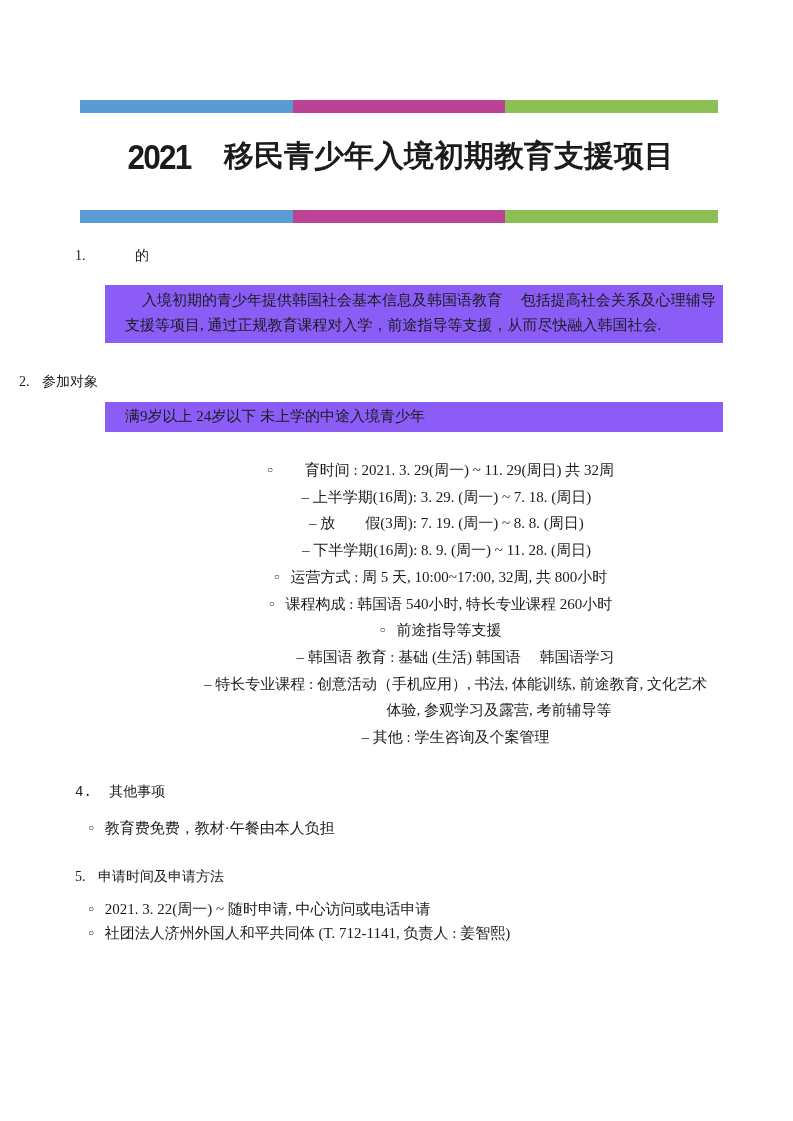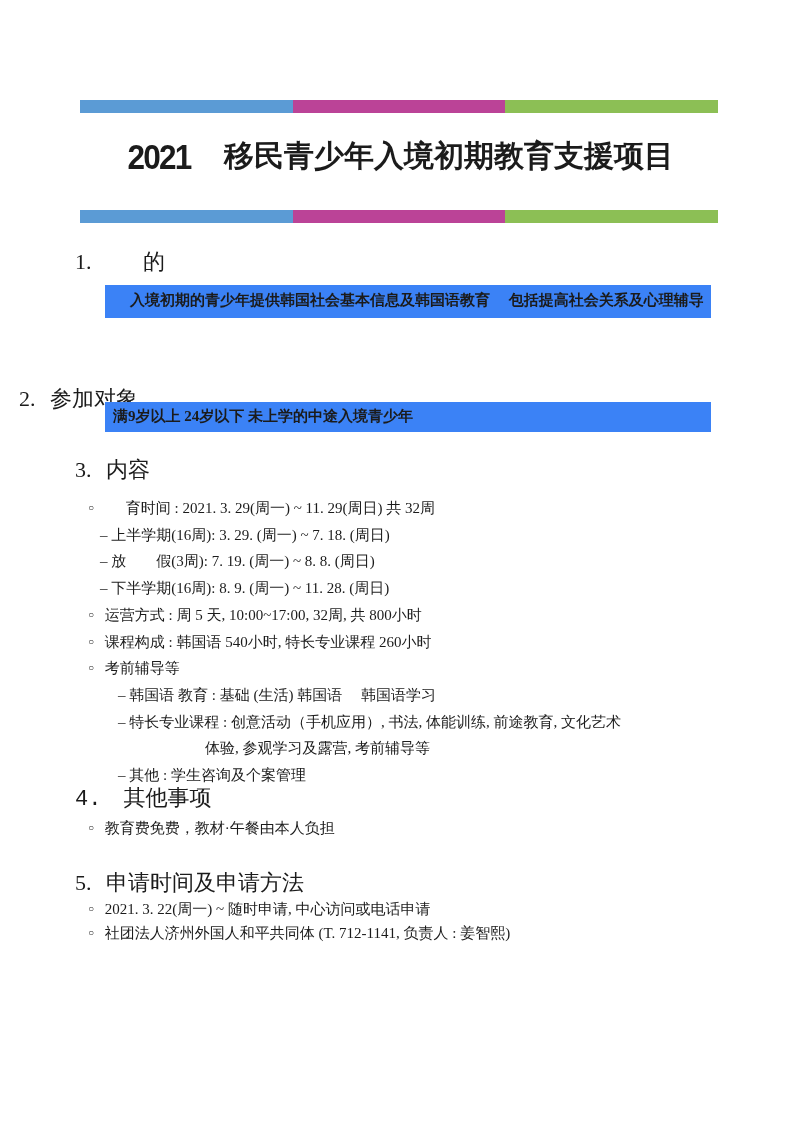--- a/index.html
+++ b/index.html
@@ -48,55 +48,55 @@
     font-weight: 700;
     font-size: 30px;
     margin-left: 26px;
     vertical-align: middle;
   }
 
   .heading {
     position: absolute;
     left: 0;
     padding-left: 75px;
-    font-size: 22px;
+    font-size: 14px;
     white-space: nowrap;
   }
   .h-num { display: inline-block; }
   .h-label { margin-left: 9px; }
   .gap-wide { margin-left: 46px; }
 
   .h1-pos { top: 247px; }
-  .h2-pos { top: 384px; padding-left: 19px; }
+  .h2-pos { top: 373px; padding-left: 19px; }
   .h3-pos { top: 455px; }
   .h4-pos { top: 783px; font-family: Liberation Mono, monospace; }
   .h5-pos { top: 868px; }
 
   .pinkbox {
     position: absolute;
     left: 105px;
     width: 590px;
-    background: #3b82f6;
-    font-weight: 700;
+    background: #8b5cf6;
+    font-weight: 400;
     font-size: 15px;
-    padding: 3px 8px 5px 8px;
+    padding: 3px 8px 5px 20px;
   }
   .box1-pos { top: 285px; line-height: 25px; }
   .box2-pos { top: 402px; line-height: 22px; }
   .box-line { white-space: nowrap; }
   .indent { text-indent: 17px; }
 
   .block {
     position: absolute;
     left: 0;
     width: 793px;
     font-size: 15px;
     white-space: nowrap;
   }
-  .s3-pos { top: 495px; line-height: 26.7px; }
+  .s3-pos { top: 457px; line-height: 26.7px; text-align: center; }
   .s4-pos { top: 814px; line-height: 27px; }
   .s5-pos { top: 897px; line-height: 24px; }
 
   .bullet-line { padding-left: 88px; }
   .blt {
     font-size: 10px;
     display: inline-block;
     vertical-align: 2px;
   }
   .ltext { margin-left: 7px; }
@@ -126,53 +126,50 @@
     <div class="seg seg-magenta"></div>
     <div class="seg seg-green"></div>
   </div>
 
   <div class="heading h1-pos">
     <span class="h-num">1.</span>
     <span class="h-label gap-wide">的</span>
   </div>
   <div class="pinkbox box1-pos">
     <div class="box-line indent">入境初期的青少年提供韩国社会基本信息及韩国语教育　 包括提高社会关系及心理辅导</div>
+    <div class="box-line">支援等项目, 通过正规教育课程对入学，前途指导等支援，从而尽快融入韩国社会.</div>
   </div>
 
   <div class="heading h2-pos">
     <span class="h-num">2.</span>
     <span class="h-label">参加对象</span>
   </div>
   <div class="pinkbox box2-pos">
     <div class="box-line">满9岁以上 24岁以下 未上学的中途入境青少年</div>
   </div>
 
-  <div class="heading h3-pos">
-    <span class="h-num">3.</span>
-    <span class="h-label">内容</span>
-  </div>
   <div class="block s3-pos">
     <div class="bullet-line">
       <span class="blt">○</span>
       <span class="ltext ltext-wide">育时间 : 2021. 3. 29(周一) ~ 11. 29(周日) 共 32周</span>
     </div>
     <div class="sub-time">– 上半学期(16周): 3. 29. (周一) ~ 7. 18. (周日)</div>
     <div class="sub-time">– 放　　假(3周): 7. 19. (周一) ~ 8. 8. (周日)</div>
     <div class="sub-time">– 下半学期(16周): 8. 9. (周一) ~ 11. 28. (周日)</div>
     <div class="bullet-line">
       <span class="blt">○</span>
       <span class="ltext">运营方式 : 周 5 天, 10:00~17:00, 32周, 共 800小时</span>
     </div>
     <div class="bullet-line">
       <span class="blt">○</span>
       <span class="ltext">课程构成 : 韩国语 540小时, 特长专业课程 260小时</span>
     </div>
     <div class="bullet-line">
       <span class="blt">○</span>
-      <span class="ltext">考前辅导等</span>
+      <span class="ltext">前途指导等支援</span>
     </div>
     <div class="sub-detail">– 韩国语 教育 : 基础 (生活) 韩国语　 韩国语学习</div>
     <div class="sub-detail">– 特长专业课程 : 创意活动（手机应用）, 书法, 体能训练, 前途教育, 文化艺术</div>
     <div class="sub-detail-cont">体验, 参观学习及露营, 考前辅导等</div>
     <div class="sub-detail">– 其他 : 学生咨询及个案管理</div>
   </div>
 
   <div class="heading h4-pos">
     <span class="h-num">4.</span>
     <span class="h-label">其他事项</span>

